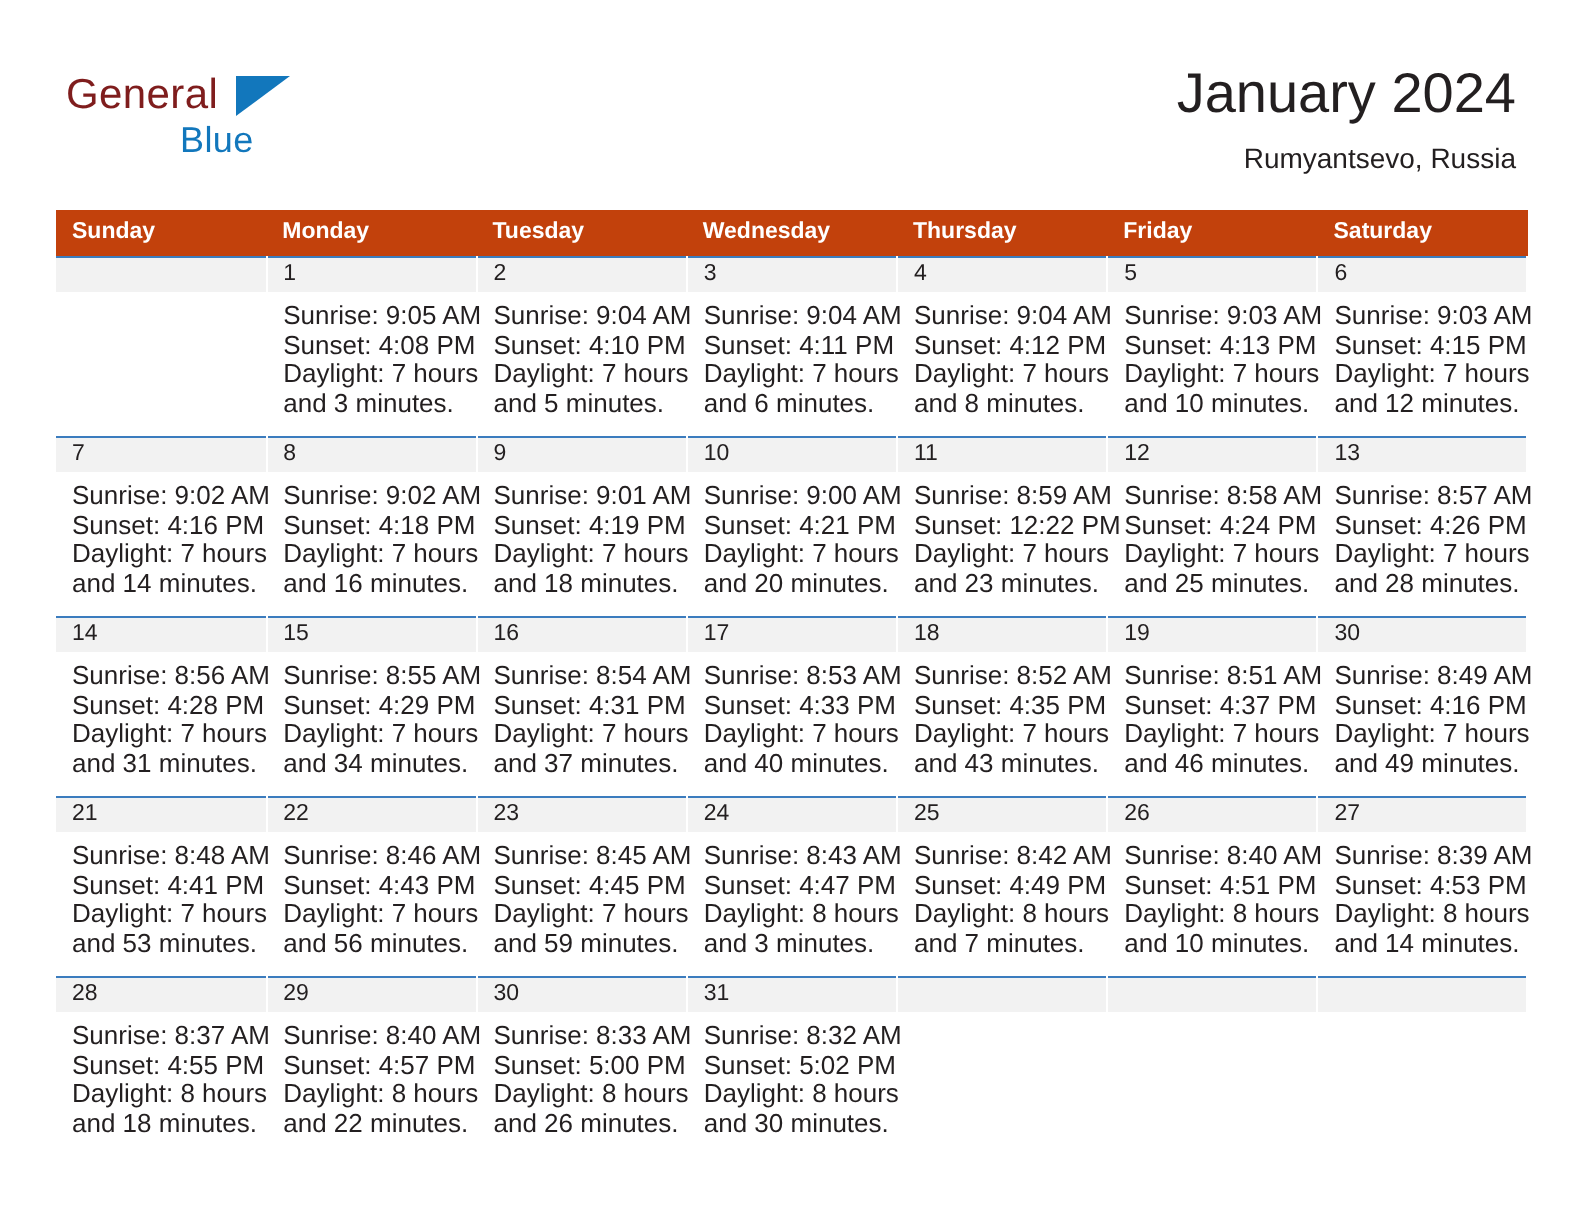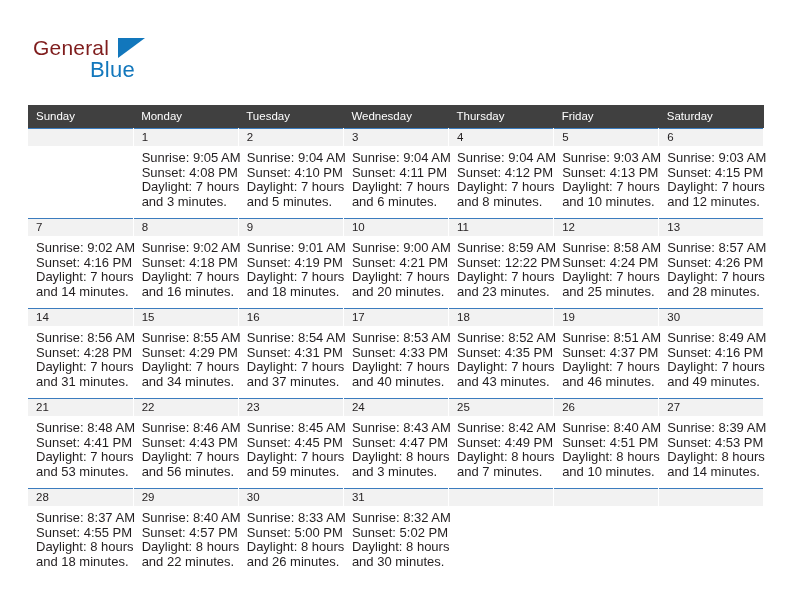--- a/index.html
+++ b/index.html
@@ -42,21 +42,21 @@
     top: 0;
     font-size: 21px;
     letter-spacing: .2px;
     color: #7f1d1d;
     line-height: 24px;
   }
   .logo-blue {
     position: absolute;
     left: 57px;
     top: 22px;
-    font-size: 22px;
+    font-size: 18px;
     letter-spacing: .2px;
     color: #1277bc;
     line-height: 24px;
   }
   .logo-tri {
     position: absolute;
     left: 85px;
     top: 2px;
     width: 0;
     height: 0;
@@ -90,24 +90,24 @@
     position: absolute;
     left: 28px;
     top: 105px;
     width: 736px;
     border-collapse: collapse;
     table-layout: fixed;
   }
   .calendar col { width: 105.14px; }
 
   thead th {
-    background: #404040;
+    background: #c2410c;
     color: #ffffff;
     font-size: 11.5px;
-    font-weight: normal;
+    font-weight: bold;
     text-align: left;
     padding: 5px 0 5px 8px;
     height: 11px;
     line-height: 13px;
     border: none;
   }
 
   tbody tr.week {
     height: 90px;
   }
@@ -151,20 +151,22 @@
 
   <div class="top">
 
     <div class="logo">
       <span class="logo-general">General</span>
       <span class="logo-tri"></span>
       <span class="logo-blue">Blue</span>
     </div>
 
     <div class="title-block">
+      <div class="cal-title">January 2024</div>
+      <div class="cal-subtitle">Rumyantsevo, Russia</div>
     </div>
 
   </div>
 
   <table class="calendar">
     <colgroup>
       <col>
         <col>
         <col>
         <col>

